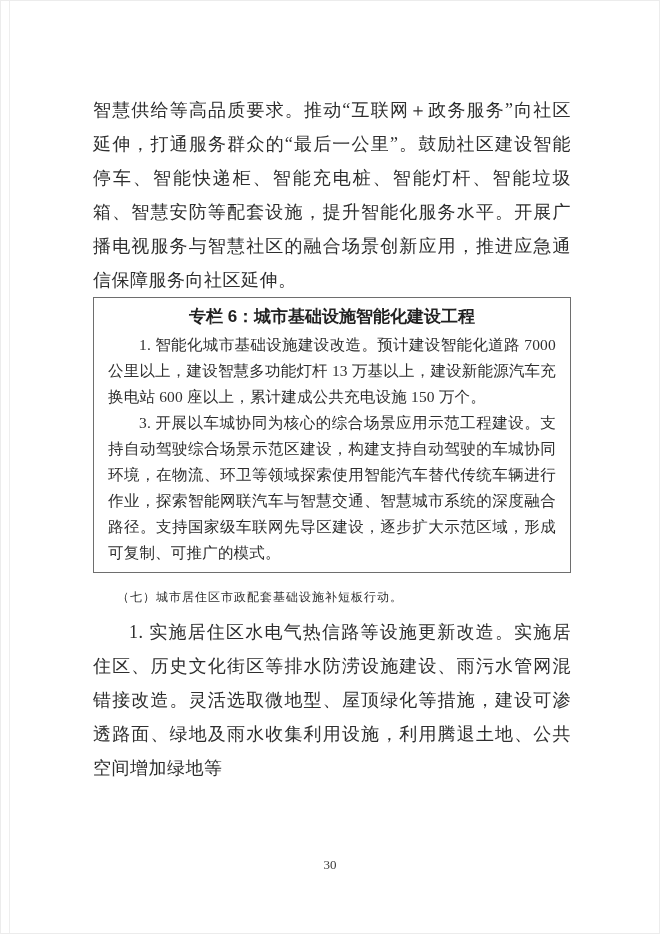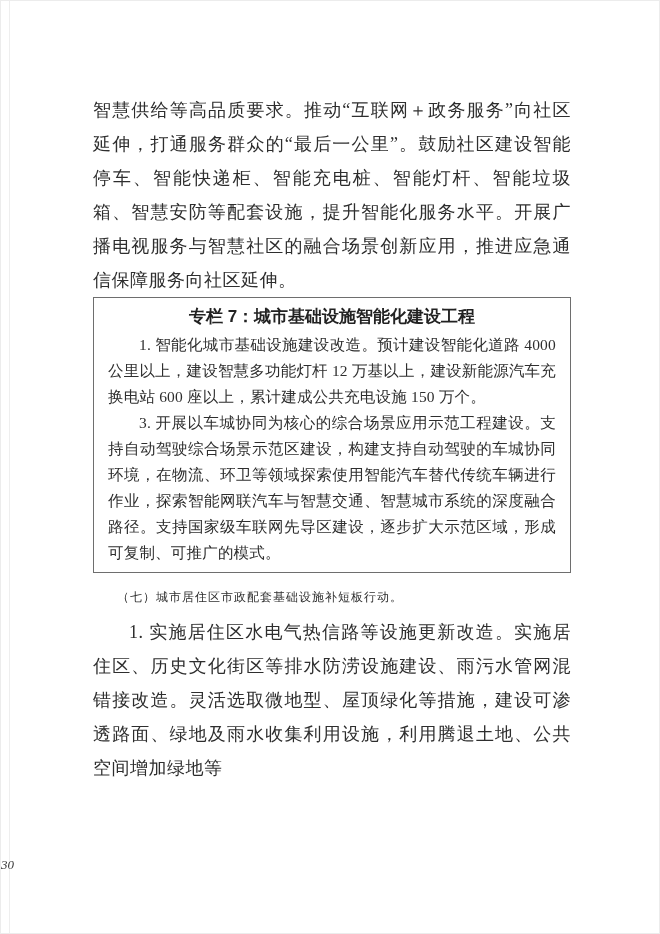--- a/index.html
+++ b/index.html
@@ -74,38 +74,38 @@
   }
   .body-par.indented {
     text-indent: 2em;
     line-height: 34px;
   }
   .page-number {
     position: absolute;
     left: 0;
     right: 0;
     bottom: 60px;
+    text-align: center;
     font-size: 13px;
     color: #3a3a3a;
-    font-style: italic;
   }
 </style>
 </head>
 <body>
 
 <div class="page">
   <div class="scan-edge-left"></div>
 
   <div class="content">
 
     <p class="body-par">智慧供给等高品质要求。推动“互联网＋政务服务”向社区延伸，打通服务群众的“最后一公里”。鼓励社区建设智能停车、智能快递柜、智能充电桩、智能灯杆、智能垃圾箱、智慧安防等配套设施，提升智能化服务水平。开展广播电视服务与智慧社区的融合场景创新应用，推进应急通信保障服务向社区延伸。</p>
 
     <div class="callout-box">
-      <p class="callout-title">专栏 7：城市基础设施智能化建设工程</p>
-      <p class="callout-par">1. 智能化城市基础设施建设改造。预计建设智能化道路 4000 公里以上，建设智慧多功能灯杆 12 万基以上，建设新能源汽车充换电站 600 座以上，累计建成公共充电设施 150 万个。</p>
+      <p class="callout-title">专栏 6：城市基础设施智能化建设工程</p>
+      <p class="callout-par">1. 智能化城市基础设施建设改造。预计建设智能化道路 7000 公里以上，建设智慧多功能灯杆 13 万基以上，建设新能源汽车充换电站 600 座以上，累计建成公共充电设施 150 万个。</p>
       <p class="callout-par">3. 开展以车城协同为核心的综合场景应用示范工程建设。支持自动驾驶综合场景示范区建设，构建支持自动驾驶的车城协同环境，在物流、环卫等领域探索使用智能汽车替代传统车辆进行作业，探索智能网联汽车与智慧交通、智慧城市系统的深度融合路径。支持国家级车联网先导区建设，逐步扩大示范区域，形成可复制、可推广的模式。</p>
     </div>
 
     <p class="section-heading">（七）城市居住区市政配套基础设施补短板行动。</p>
 
     <p class="body-par indented">1. 实施居住区水电气热信路等设施更新改造。实施居住区、历史文化街区等排水防涝设施建设、雨污水管网混错接改造。灵活选取微地型、屋顶绿化等措施，建设可渗透路面、绿地及雨水收集利用设施，利用腾退土地、公共空间增加绿地等</p>
 
   </div>
 
   <div class="page-number">30</div>

